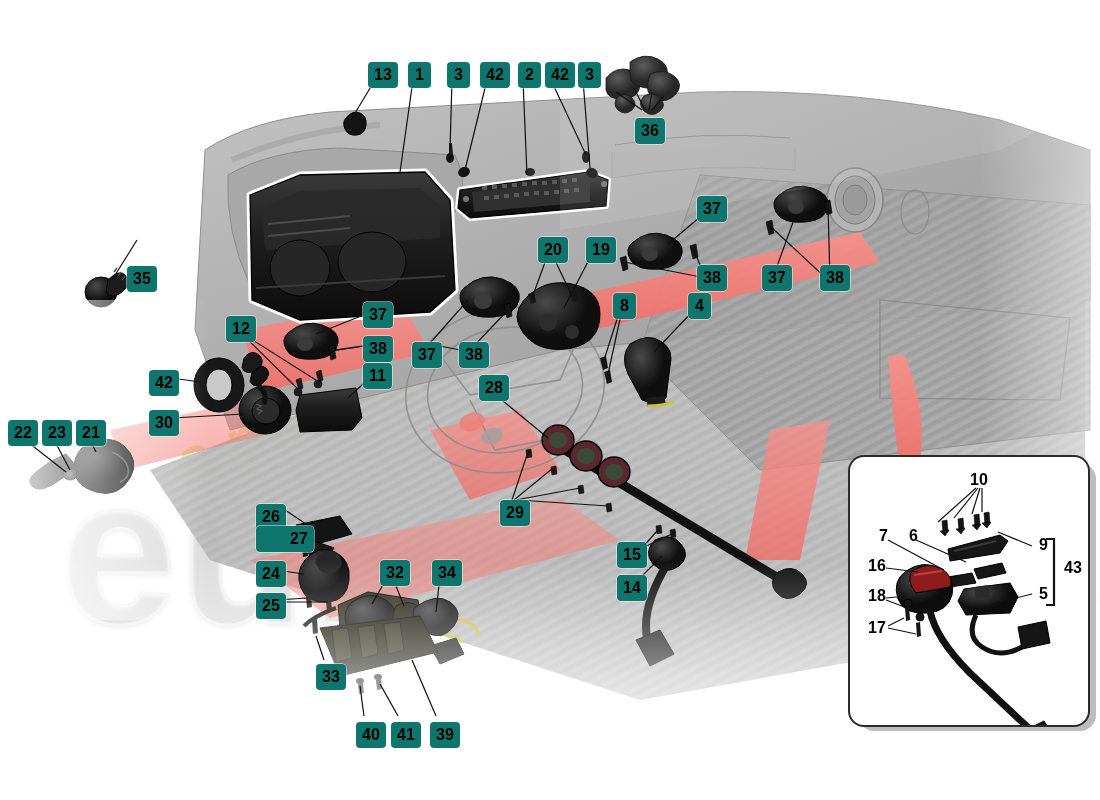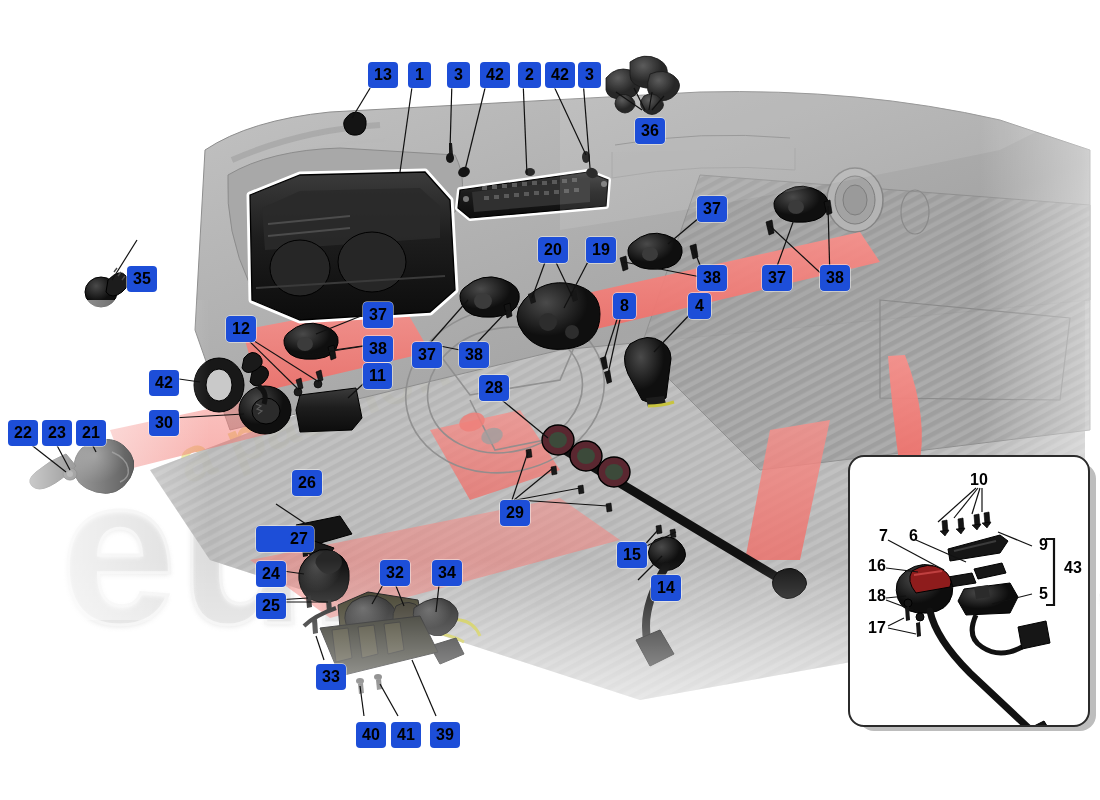--- a/index.html
+++ b/index.html
@@ -10,21 +10,21 @@
   
   .wm-big{position:absolute;font-weight:bold;letter-spacing:2px;
           color:rgba(255,255,255,0.0);
           -webkit-text-stroke:3px rgba(242,242,242,1);
           text-shadow:0 2px 5px rgba(215,215,215,.85);
           pointer-events:none;user-select:none;}
   .wm-yellow{position:absolute;color:#e8e48a;font-weight:bold;
              pointer-events:none;user-select:none;opacity:.85;}
 
   
-  .lbl{position:absolute;background:#1d4ed8;border-radius:4px;
+  .lbl{position:absolute;background:#0f766e;border-radius:4px;
        color:#000;font-weight:bold;font-size:16px;line-height:1;
        padding:5px 6px 5px 6px;text-align:center;min-width:11px;
        box-shadow:0 0 0 .5px rgba(255,255,255,.9);z-index:40;}
   .lbl.plain{background:transparent;box-shadow:none;padding:0;}
 
   
   svg.art{position:absolute;left:0;top:0;width:1100px;height:800px;
           z-index:10;pointer-events:none;}
 
   .inset{position:absolute;border:2px solid #2b2b2b;border-radius:16px;
@@ -498,32 +498,32 @@
   <div class="lbl" style="left:459px;top:342px;">38</div>
   <div class="lbl" style="left:363px;top:363px;text-align:center;">11</div>
   <div class="lbl" style="left:226px;top:316px;">12</div>
   <div class="lbl" style="left:149px;top:370px;">42</div>
   <div class="lbl" style="left:149px;top:410px;">30</div>
   <div class="lbl" style="left:8px;top:420px;">22</div>
   <div class="lbl" style="left:42px;top:420px;">23</div>
   <div class="lbl" style="left:76px;top:420px;">21</div>
   <div class="lbl" style="left:479px;top:375px;">28</div>
   <div class="lbl" style="left:500px;top:500px;">29</div>
-  <div class="lbl" style="left:256px;top:470px;margin-left:36px;">26</div>
+  <div class="lbl" style="left:256px;top:504px;">26</div>
   <div class="lbl" style="left:256px;top:526px;padding-left:34px;">27</div>
   <div class="lbl" style="left:256px;top:561px;">24</div>
   <div class="lbl" style="left:256px;top:593px;text-align:right;">25</div>
   <div class="lbl" style="left:380px;top:560px;">32</div>
   <div class="lbl" style="left:432px;top:560px;">34</div>
   <div class="lbl" style="left:316px;top:664px;">33</div>
   <div class="lbl" style="left:356px;top:722px;">40</div>
   <div class="lbl" style="left:391px;top:722px;">41</div>
   <div class="lbl" style="left:430px;top:722px;">39</div>
   <div class="lbl" style="left:617px;top:542px;">15</div>
-  <div class="lbl" style="left:651px;top:575px;">14</div>
+  <div class="lbl" style="left:617px;top:575px;">14</div>
 
   <div class="lbl plain" style="left:970px;top:472px;">10</div>
   <div class="lbl plain" style="left:878px;top:528px;">7</div>
   <div class="lbl plain" style="left:908px;top:528px;">6</div>
   <div class="lbl plain" style="left:1038px;top:537px;">9</div>
   <div class="lbl plain" style="left:868px;top:558px;">16</div>
   <div class="lbl plain" style="left:1064px;top:560px;">43</div>
   <div class="lbl plain" style="left:868px;top:588px;">18</div>
   <div class="lbl plain" style="left:1038px;top:586px;">5</div>
   <div class="lbl plain" style="left:868px;top:620px;">17</div>

